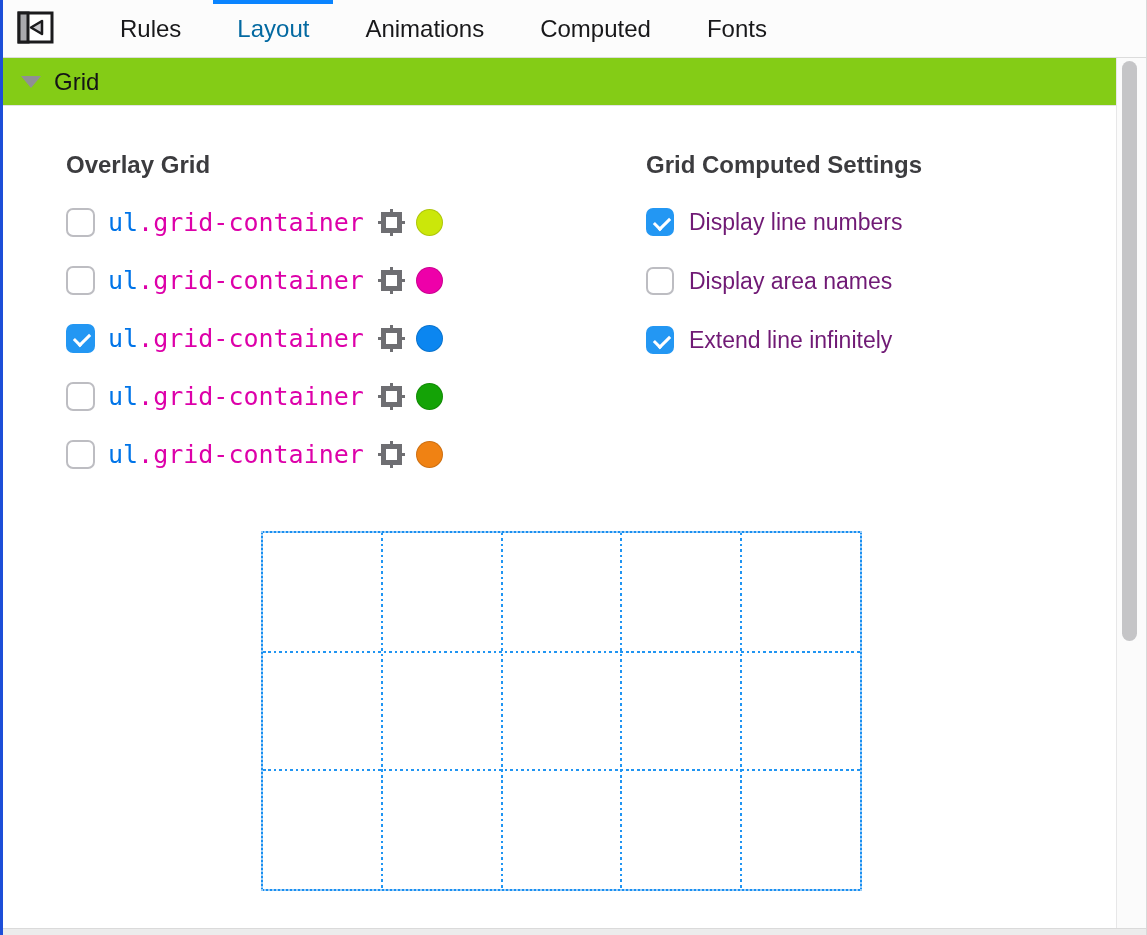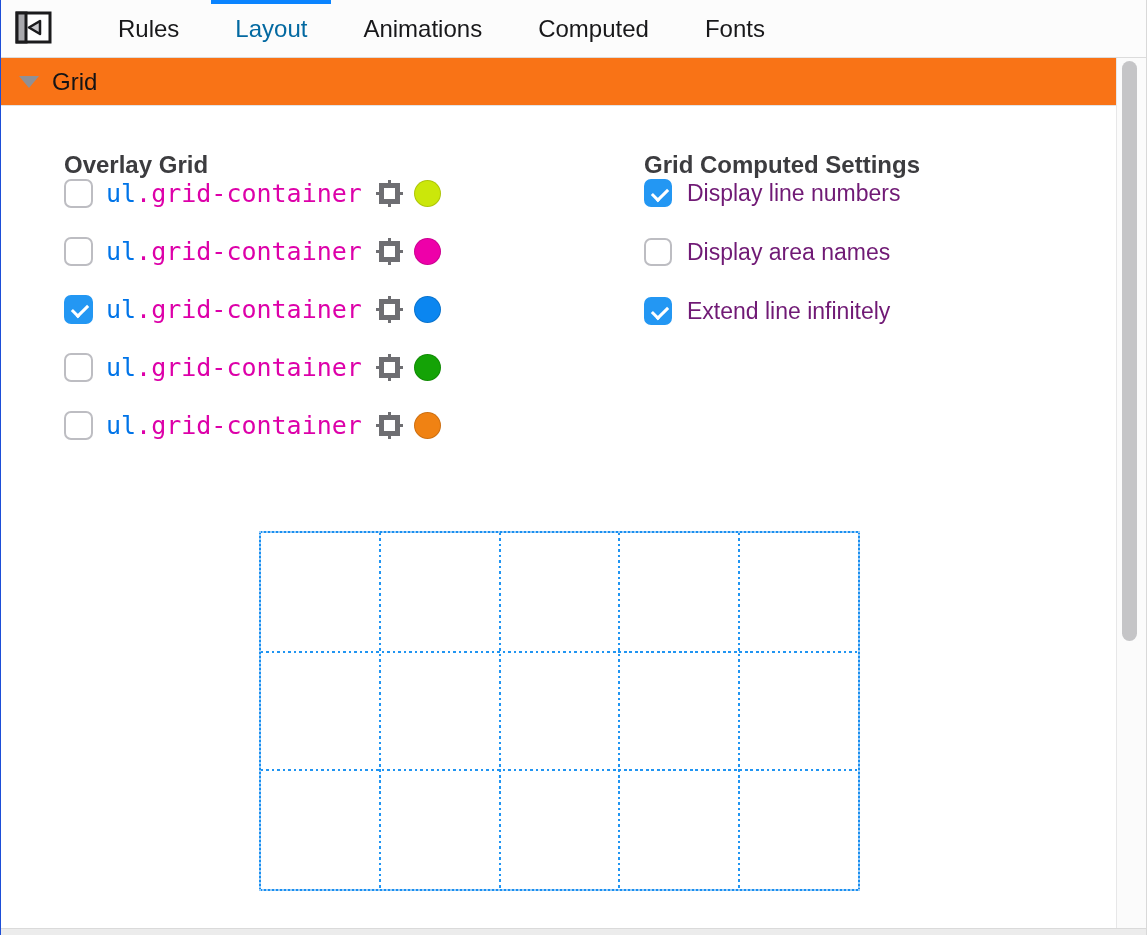--- a/index.html
+++ b/index.html
@@ -1,20 +1,20 @@
 <!DOCTYPE html>
 <html><head>
 <meta charset="utf-8">
 <style>
   * { margin:0; padding:0; box-sizing:border-box; }
   html,body { background:#fff; }
   .app {
     position:relative; width:1147px; height:935px; overflow:hidden;
     background:#fff; font-family:"Liberation Sans", sans-serif;
-    border-left:1px solid #1d4ed8; border-right:1px solid #d9d9d9;
+    border-left:3px solid #1d4ed8; border-right:1px solid #d9d9d9;
   }
 
   
   .tabbar {
     position:absolute; top:0; left:0; right:0; height:58px;
     background:#fcfcfc; border-bottom:1px solid #dcdcdc;
     display:flex; align-items:center;
   }
   .toggle-btn {
     margin-left:13px; width:38px; height:34px; background:none; border:none;
@@ -27,38 +27,38 @@
     display:flex; align-items:center; cursor:pointer;
   }
   .tab.on { color:#0369a1; }
   .tab.on::before {
     content:""; position:absolute; top:0; left:4px; right:4px; height:4px; background:#0a84ff;
   }
 
   
   .grid-header {
     position:absolute; top:58px; left:0; width:1117px; height:48px;
-    background:#f97316; border-bottom:1px solid #e3e3e4;
+    background:#84cc16; border-bottom:1px solid #e3e3e4;
     display:flex; align-items:center; cursor:pointer;
   }
   .twisty {
     margin-left:18px; width:0; height:0;
     border-left:10px solid transparent; border-right:10px solid transparent;
     border-top:12px solid #909095;
   }
   .grid-title { margin-left:13px; font-size:24px; color:#141416; }
 
   
   .content { position:absolute; top:107px; left:0; width:1117px; bottom:7px; background:#fff; }
 
   .panel-heading { font-size:24px; font-weight:bold; color:#3c3c3f; line-height:26px; }
 
   .overlay-col  { position:absolute; left:63px;  top:45px; }
   .settings-col { position:absolute; left:643px; top:45px; }
-  .rows { }
+  .rows { margin-top:29px; }
 
   .grid-item, .option { display:flex; align-items:center; height:30px; cursor:pointer; }
   .grid-item { margin-bottom:28px; }
   .option    { margin-bottom:29px; }
 
   .cb {
     width:29px; height:29px; border-radius:7px; background:#fff;
     border:2px solid #bdbdc2; position:relative; flex:none;
   }
   .option .cb { width:28px; height:28px; }

